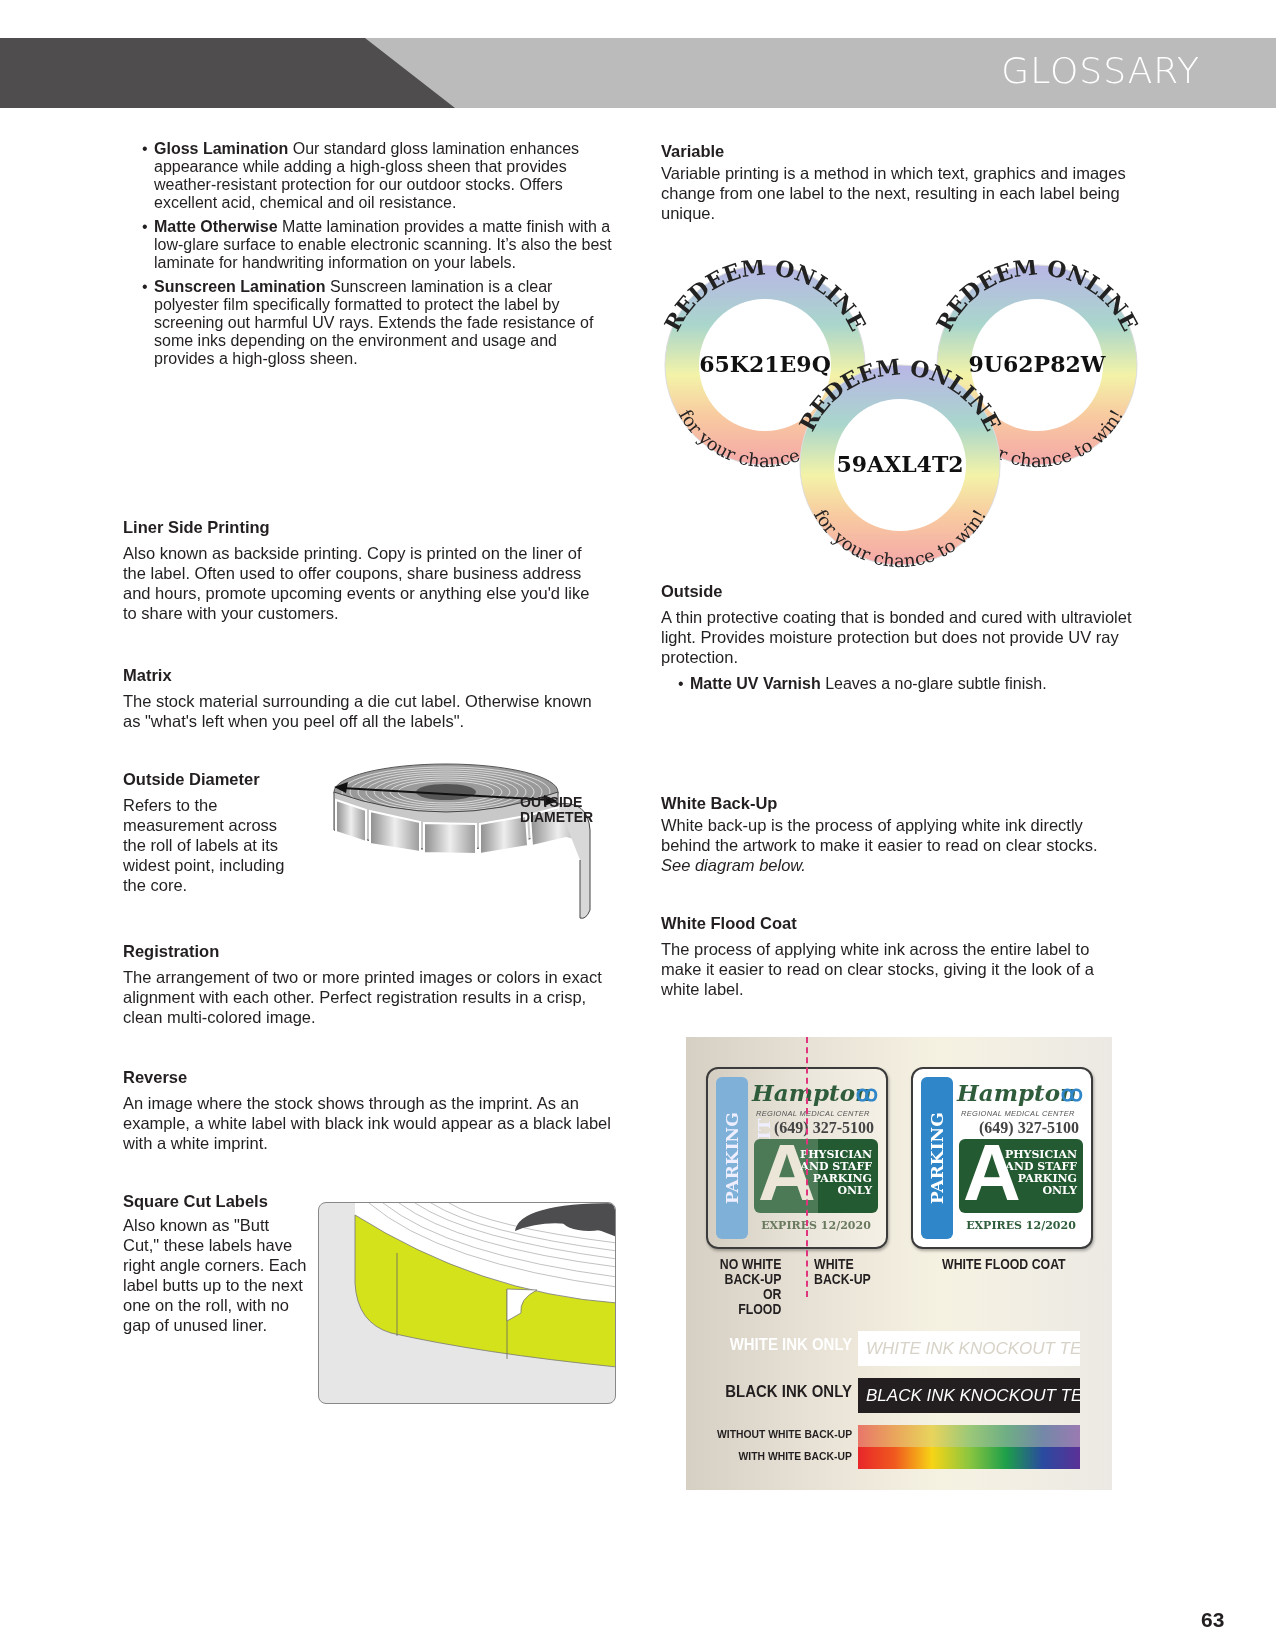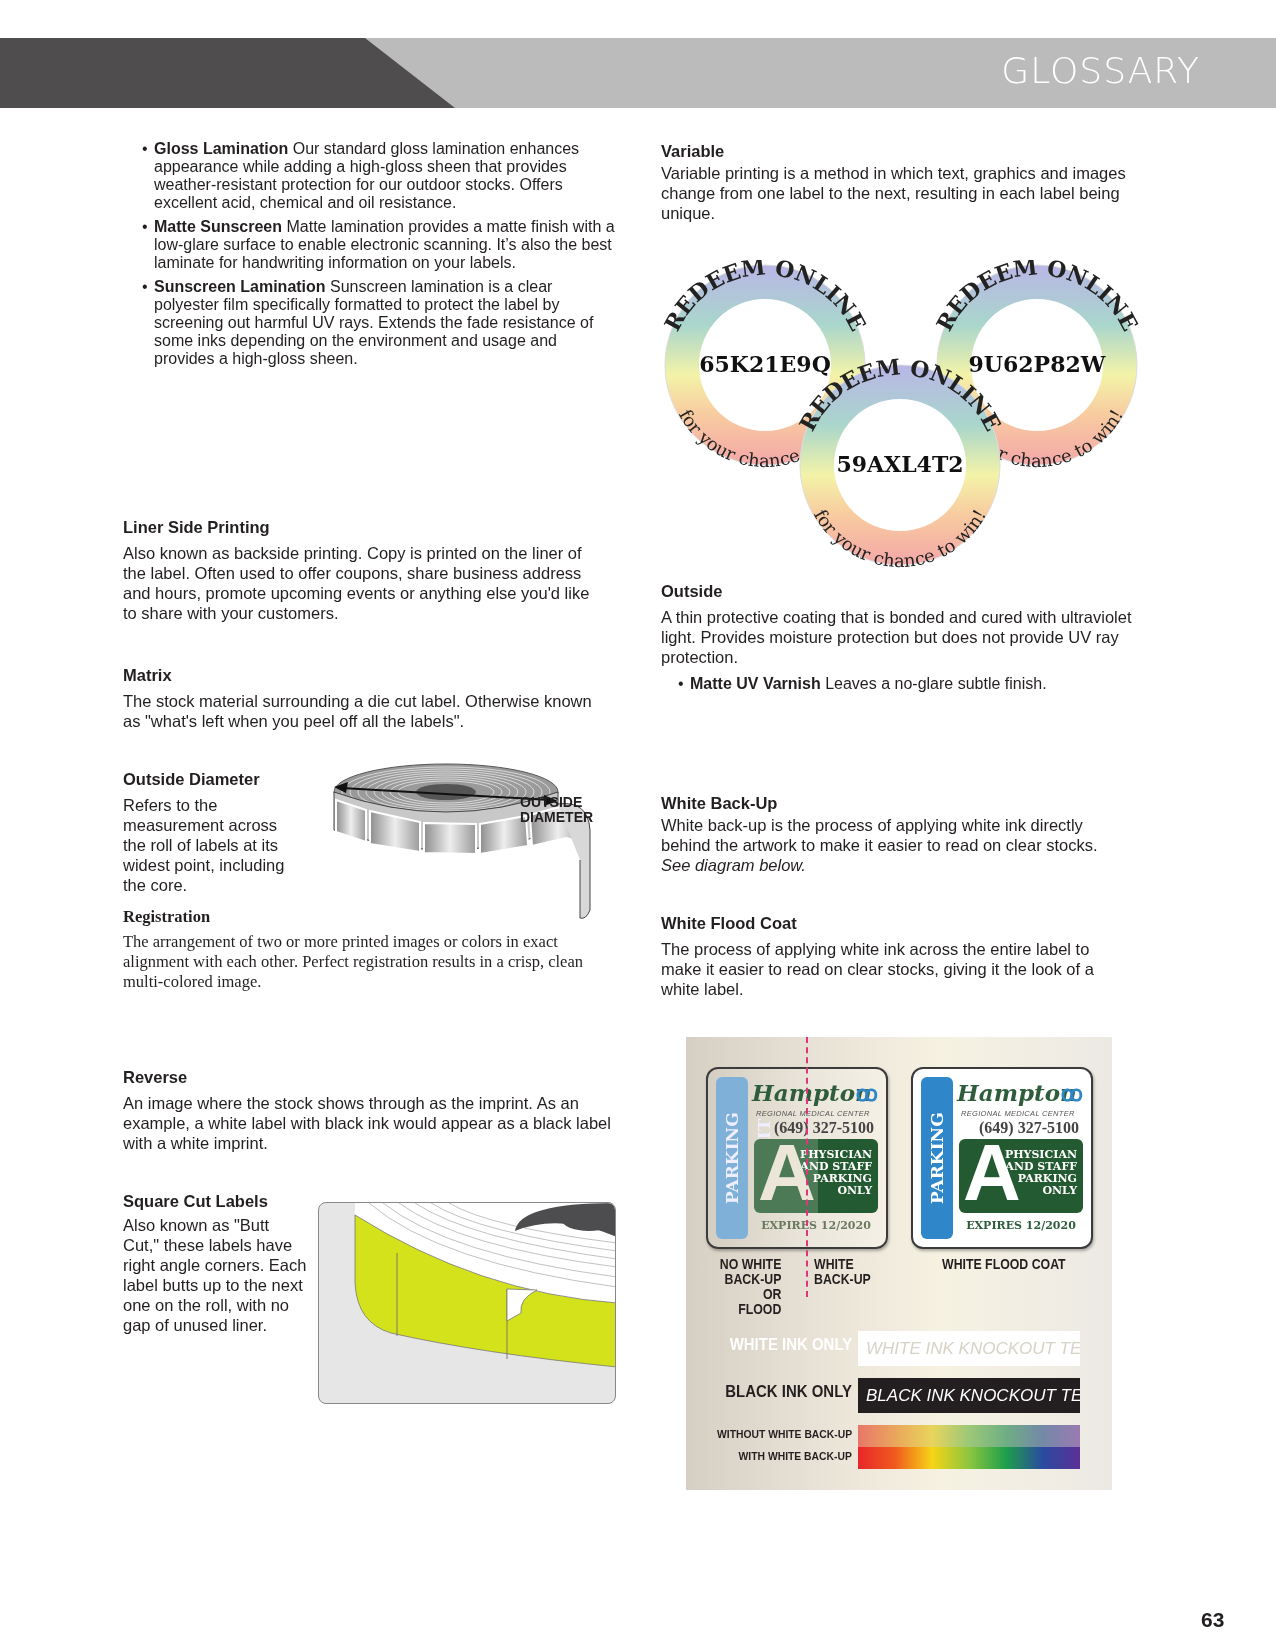--- a/index.html
+++ b/index.html
@@ -62,21 +62,21 @@
 </head>
 <body>
 
 <div class="banner"></div>
 <div class="banner-dark"></div>
 <div class="banner-title">GLOSSARY</div>
 
 <section class="term" style="left:123px; top:140px; width:495px;">
   <ul class="bullets">
     <li style="margin-bottom:6px"><b>Gloss Lamination</b> <span>Our standard gloss lamination enhances appearance while adding a high-gloss sheen that provides weather-resistant protection for our outdoor stocks. Offers excellent acid, chemical and oil resistance.</span></li>
-    <li style="margin-bottom:6px"><b>Matte Sunscreen</b> <span>Matte lamination provides a matte finish with a low-glare surface to enable electronic scanning. It’s also the best laminate for handwriting information on your labels.</span></li>
+    <li style="margin-bottom:6px"><b>Matte Otherwise</b> <span>Matte lamination provides a matte finish with a low-glare surface to enable electronic scanning. It’s also the best laminate for handwriting information on your labels.</span></li>
     <li><b>Sunscreen Lamination</b> <span>Sunscreen lamination is a clear polyester film specifically formatted to protect the label by screening out harmful UV rays. Extends the fade resistance of some inks depending on the environment and usage and provides a high-gloss sheen.</span></li>
   </ul>
 </section>
 
 <section class="term" style="left:123px; top:516px; width:470px;">
   <h3>Liner Side Printing</h3>
   <p>Also known as backside printing. Copy is printed on the liner of the label. Often used to offer coupons, share business address and hours, promote upcoming events or anything else you'd like to share with your customers.</p>
 </section>
 
 <section class="term" style="left:123px; top:664px; width:470px;">
@@ -120,21 +120,21 @@
   <path d="M240 44 Q270 40 272 70 L272 150 Q268 160 262 158 L262 100" fill="#d8d8d8" stroke="#444" stroke-width="1"></path>
   <line x1="24" y1="28" x2="232" y2="40" stroke="#111" stroke-width="2"></line>
   <polygon points="16,27 30,22 28,33" fill="#111"></polygon>
   <polygon points="240,41 226,35 226,46" fill="#111"></polygon>
 </svg>
 <div class="od-label">
   <div>OUTSIDE</div>
   <div>DIAMETER</div>
 </div>
 
-<section class="term" style="left:123px; top:905px; width:495px;font-family:Liberation Serif, serif;">
+<section class="term" style="left:123px; top:940px; width:495px;">
   <h3>Registration</h3>
   <p>The arrangement of two or more printed images or colors in exact alignment with each other. Perfect registration results in a crisp, clean multi-colored image.</p>
 </section>
 
 <section class="term" style="left:123px; top:1066px; width:500px;">
   <h3>Reverse</h3>
   <p>An image where the stock shows through as the imprint. As an example, a white label with black ink would appear as a black label with a white imprint.</p>
 </section>
 
 <section class="term" style="left:123px; top:1190px; width:185px;">

